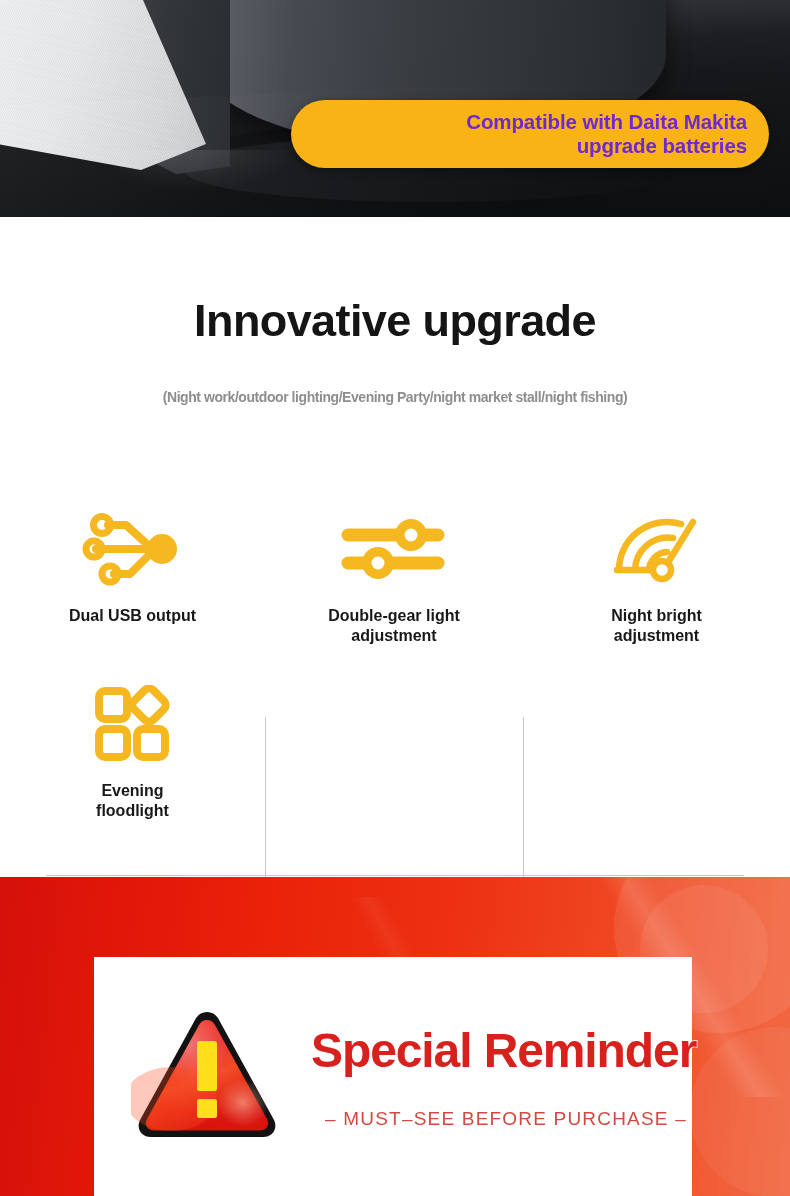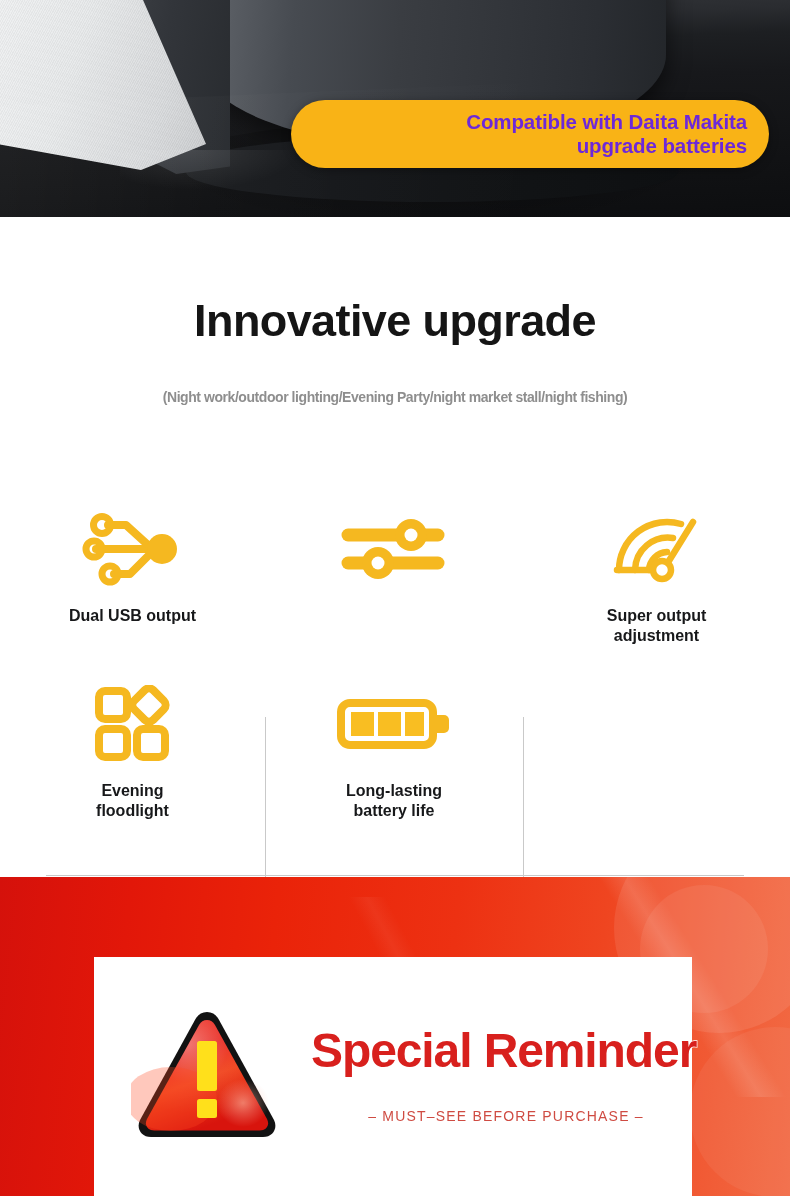--- a/index.html
+++ b/index.html
@@ -247,21 +247,21 @@
     white-space: nowrap;
     line-height: 1;
     -webkit-text-stroke: 1.4px #ffffff;
     paint-order: stroke fill;
   }
   .reminder-sub {
     position: absolute;
     left: 311px; top: 1108px;
     width: 390px;
     text-align: center;
-    font-size: 14px;
+    font-size: 19px;
     color: #cf4b42;
     letter-spacing: 1.2px;
     white-space: nowrap;
   }
 </style>
 </head>
 <body>
 
 <div class="page">
 
@@ -317,37 +317,41 @@
         <div class="cell-icon">
           <svg width="112" height="66" viewBox="0 0 112 66" fill="none">
             <path d="M10 19 H100" stroke="#F5B820" stroke-width="13" stroke-linecap="round"></path>
             <path d="M10 47 H100" stroke="#F5B820" stroke-width="13" stroke-linecap="round"></path>
             <circle cx="73" cy="19" r="16" fill="#F5B820"></circle>
             <circle cx="73" cy="19" r="6.5" fill="#ffffff"></circle>
             <circle cx="40" cy="47" r="16" fill="#F5B820"></circle>
             <circle cx="40" cy="47" r="6.5" fill="#ffffff"></circle>
           </svg>
         </div>
+        <div class="cell-label">
+          <span>Double-gear light</span><br>
+          <span>adjustment</span>
+        </div>
       </div>
 
       <div class="cell">
         <div class="cell-icon">
           <svg width="104" height="74" viewBox="0 0 104 74" fill="none">
             <g stroke="#F5B820" stroke-width="6.5" stroke-linecap="round" fill="none">
               <path d="M14 58 A48 48 0 0 1 76 12"></path>
               <path d="M30 58 A33 33 0 0 1 68 26"></path>
               <path d="M44 58 A19 19 0 0 1 62 40"></path>
               <path d="M12 58 H48"></path>
               <path d="M88 10 L62 52"></path>
             </g>
             <circle cx="57" cy="58" r="9" fill="#ffffff" stroke="#F5B820" stroke-width="6.5"></circle>
           </svg>
         </div>
         <div class="cell-label">
-          <span>Super output</span><br>
+          <span>Night bright</span><br>
           <span>adjustment</span>
         </div>
       </div>
 
 
       <div class="cell">
         <div class="cell-icon">
           <svg width="80" height="78" viewBox="0 0 80 78" fill="none">
             <g stroke="#F5B820" stroke-width="8" fill="none">
               <rect x="6" y="6" width="28" height="28" rx="6"></rect>
@@ -356,35 +360,20 @@
               <rect x="42.5" y="6.5" width="27" height="27" rx="6" transform="rotate(45 56 20)"></rect>
             </g>
           </svg>
         </div>
         <div class="cell-label">
           <span>Evening</span><br>
           <span>floodlight</span>
         </div>
       </div>
 
-      <div class="cell">
-        <div class="cell-icon">
-          <svg width="116" height="58" viewBox="0 0 116 58" fill="none">
-            <rect x="5" y="8" width="92" height="42" rx="9" fill="none" stroke="#F5B820" stroke-width="8"></rect>
-            <path d="M101 20 h7 a5 5 0 0 1 5 5 v8 a5 5 0 0 1 -5 5 h-7 z" fill="#F5B820"></path>
-            <rect x="15" y="17" width="23" height="24" fill="#F9BE22"></rect>
-            <rect x="42" y="17" width="23" height="24" fill="#F9BE22"></rect>
-            <rect x="69" y="17" width="19" height="24" fill="#F9BE22"></rect>
-          </svg>
-        </div>
-        <div class="cell-label">
-          <span>Long-lasting</span><br>
-          <span>battery life</span>
-        </div>
-      </div>
 
     </div>
   </div>
 
   <div class="reminder">
     <div class="reminder-bokeh bk1"></div>
     <div class="reminder-bokeh bk2"></div>
     <div class="reminder-bokeh bk3"></div>
     <div class="reminder-bokeh bk4"></div>
     <div class="reminder-streak"></div>

